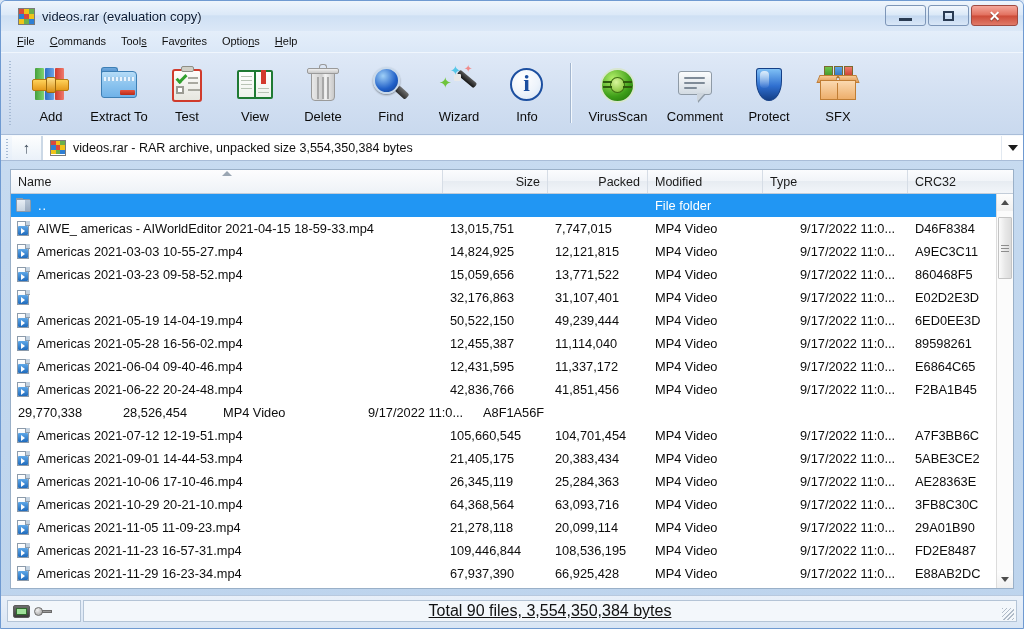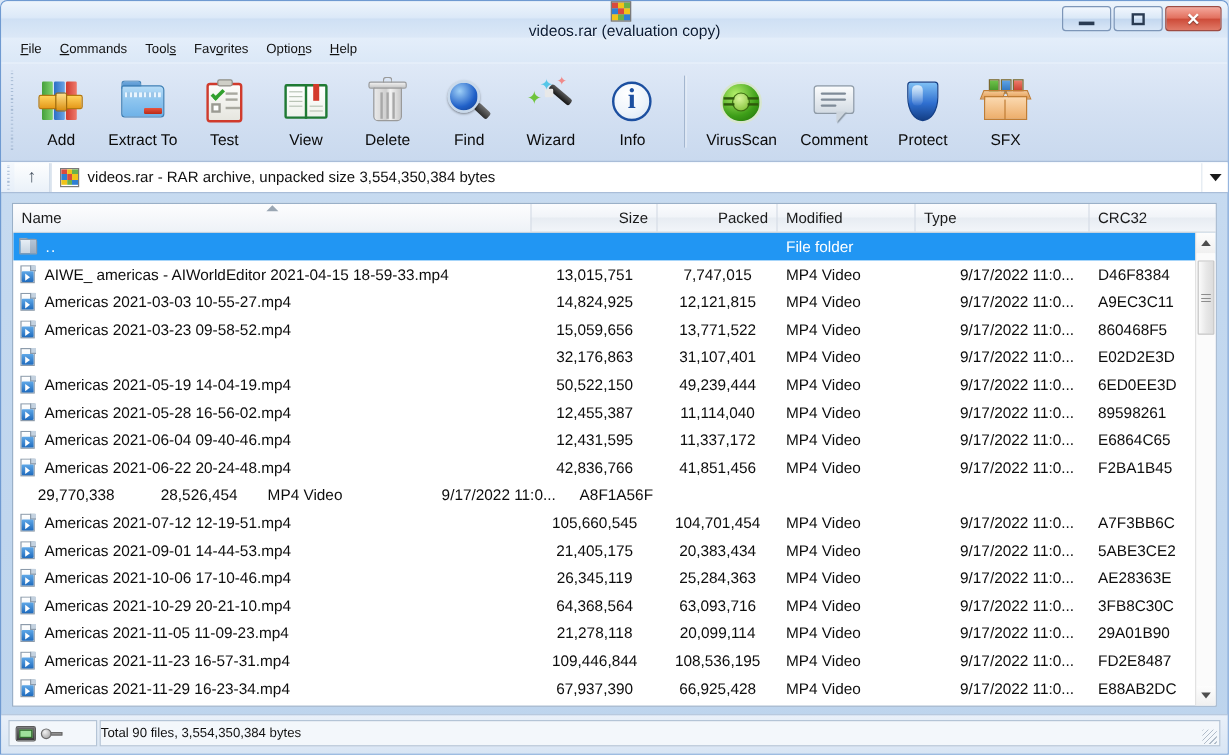--- a/index.html
+++ b/index.html
@@ -18,21 +18,20 @@
   }
 
   
   .titlebar {
     height: 30px;
     display: flex; align-items: center;
     padding-left: 17px;
     position: relative;
     border-radius: 5px 5px 0 0;
     background: linear-gradient(to bottom, #eef5fc 0%, #dce9f8 45%, #cfe0f4 50%, #dbe8f7 100%);
-    flex-direction: column;
   }
   .win-icon {
     width: 17px; height: 17px; margin-right: 7px;
     position: relative; flex: none;
     background: #b6b6b6;
     border: 1px solid #7a7a7a;
     display: grid;
     grid-template-columns: 1fr 1fr 1fr;
     grid-template-rows: 1fr 1fr 1fr;
     overflow: hidden;
@@ -295,21 +294,21 @@
     width:0;height:0;border-left:5px solid transparent;border-right:5px solid transparent;
     border-bottom:5px solid #9aa6b3;
   }
   .rows { flex: 1; overflow: hidden; position: relative; }
   .row {
     height: 23px; display: flex; align-items: center;
     font-size: 12.8px; color: #0d0d0d; white-space: nowrap;
   }
   .row.sel { background: #2196f3; color: #ffffff; }
   .cell { padding: 0 7px; overflow: hidden; }
-  .cell.right { text-align: center; }
+  .cell.right { text-align: left; }
   .cell.name { display: flex; align-items: center; gap: 6px; padding-left: 5px; }
 
   .fileicon { width: 15px; height: 16px; position: relative; flex: none; }
   .fileicon .pg {
     position:absolute; left:1px; top:0; width:12px; height:15px;
     background: linear-gradient(to bottom,#ffffff,#e4ecf4);
     border: 1px solid #8c9bab;
   }
   .fileicon .fold {
     position:absolute; right:1px; top:0; width:5px; height:5px;
@@ -368,22 +367,22 @@
     position: absolute; left: 0; right: 0; bottom: 0; height: 33px;
     background: linear-gradient(to bottom,#e9f0f9,#d8e5f4);
     border-top: 1px solid #b8c9de;
     display: flex; align-items: stretch; padding: 4px 6px 6px 6px;
   }
   .sb-pane {
     border: 1px solid #b4c4d6; background: #f3f7fb;
     display: flex; align-items: center;
   }
   .sb-pane.icons { width: 74px; gap: 4px; padding-left: 5px; flex: none; }
-  .sb-pane.mid { flex: 1; margin-left: 2px; 
-                 font-size: 11px; color: #111; position: relative; }
+  .sb-pane.mid { flex: 1; margin-left: 2px; justify-content: center;
+                 font-size: 16px; color: #111; position: relative; text-decoration: underline; }
   .sb-drive { width: 17px; height: 13px; border: 1px solid #5b5b5b; border-radius: 2px;
               background: linear-gradient(to bottom,#6d6d6d,#3a3a3a); position: relative; }
   .sb-drive::after { content:""; position:absolute; left:2px; top:2px; width:9px; height:5px;
               background:#9fe09a; border:1px solid #2f6a2c; }
   .sb-key { width: 18px; height: 14px; position: relative; }
   .sb-key .kh { position:absolute;left:0;top:3px;width:9px;height:9px;border-radius:50%;
               background:radial-gradient(circle at 35% 30%,#f2f2f2,#9a9a9a);border:1px solid #6c6c6c }
   .sb-key .kb { position:absolute;left:8px;top:6px;width:10px;height:3px;background:#9a9a9a;border:1px solid #6c6c6c}
   .resize-grip {
     position: absolute; right: 2px; bottom: 1px; width: 12px; height: 12px;

